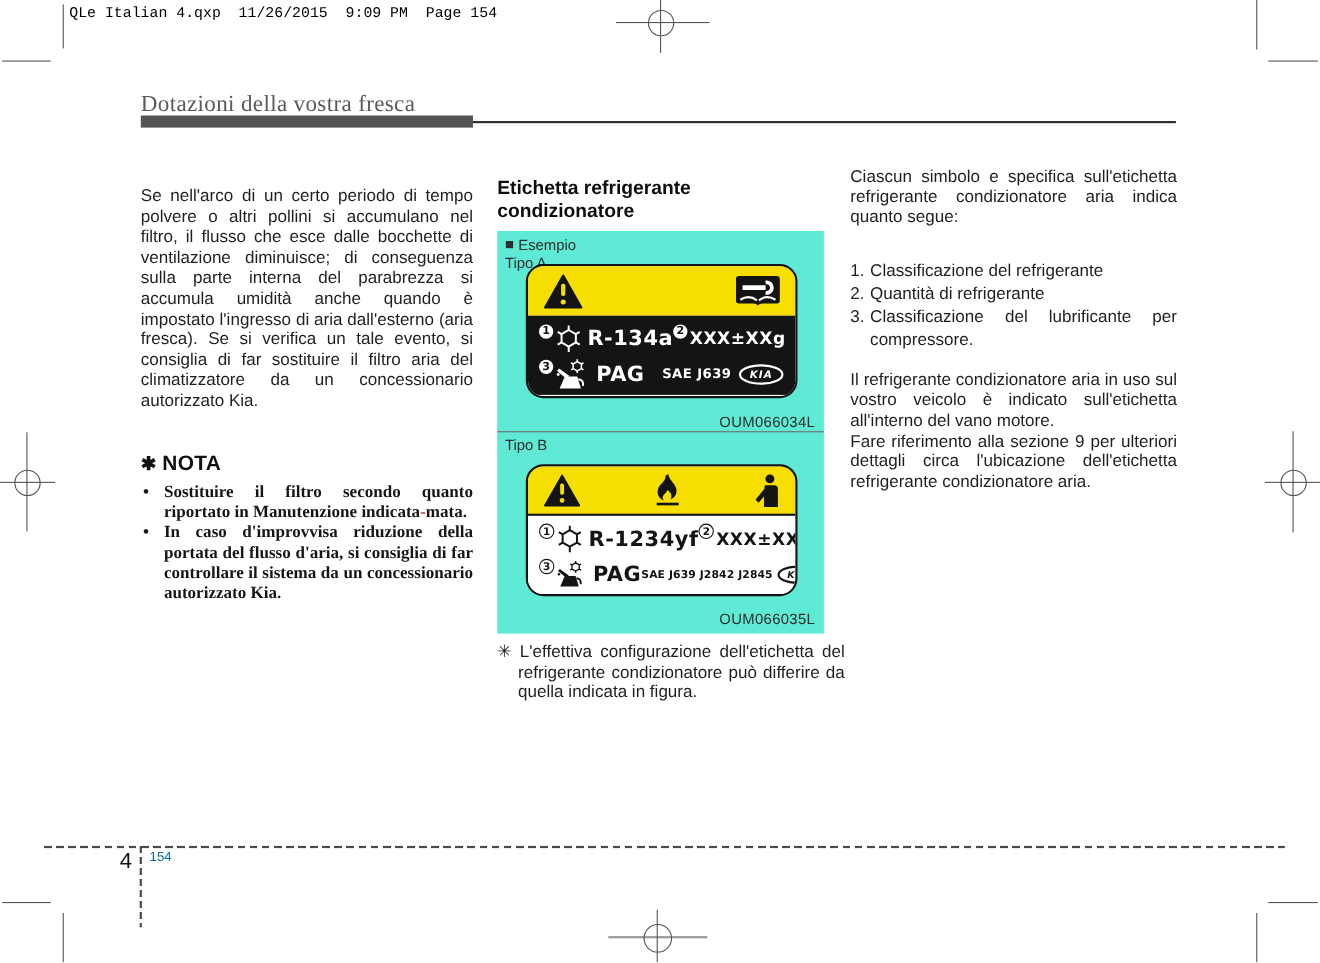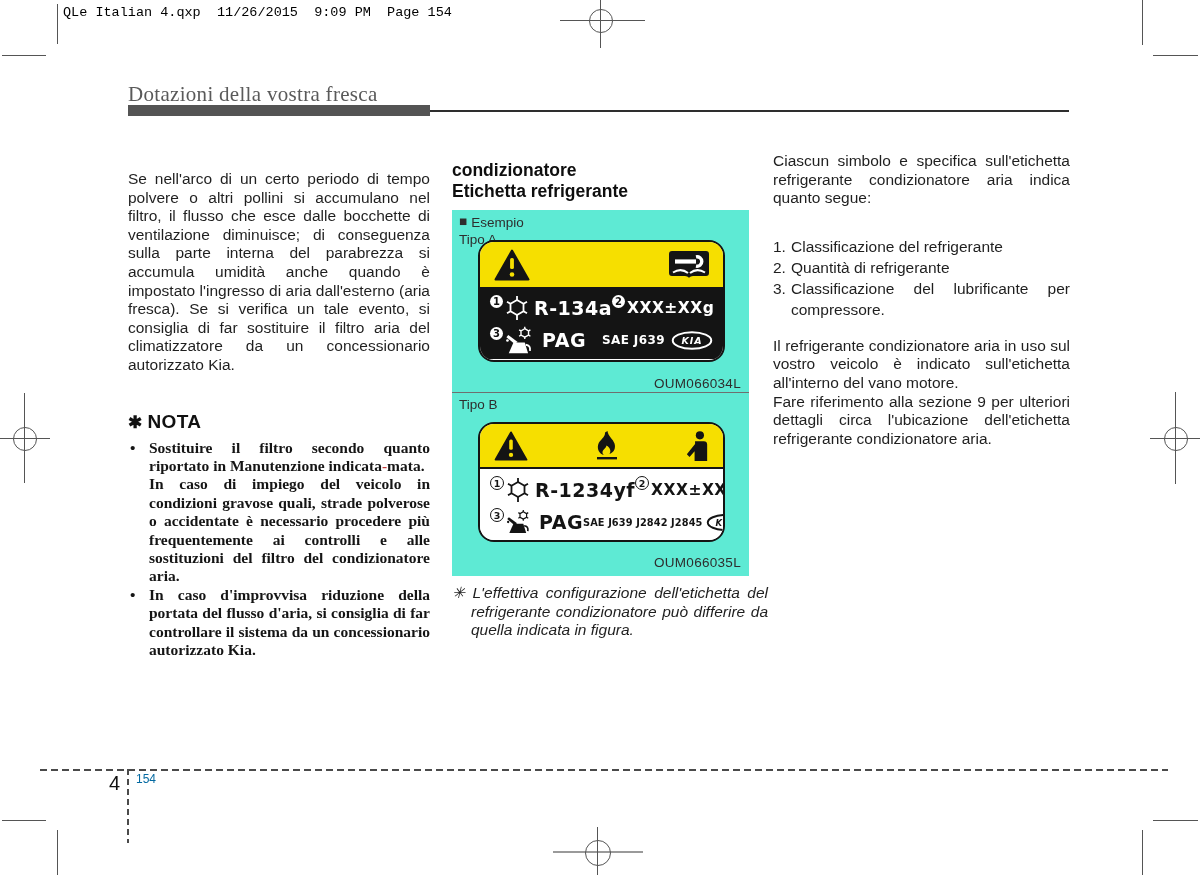--- a/index.html
+++ b/index.html
@@ -65,21 +65,21 @@
   .light .cnum{width:12px;height:12px;border:1.4px solid #141414;color:#141414;font-size:9.5px;}
   .refname{font-family:"DejaVu Sans",sans-serif;font-weight:bold;font-size:19px;letter-spacing:.5px;margin-left:5px;}
   .qty{font-family:"DejaVu Sans",sans-serif;font-weight:bold;font-size:15.5px;letter-spacing:.5px;}
   .std{font-family:"DejaVu Sans",sans-serif;font-weight:bold;letter-spacing:.4px;margin-right:6px;}
   #label-a .std{font-size:12px;}
   #label-b .std{font-size:9.8px;letter-spacing:.1px;margin-right:4px;}
   .icon{display:inline-flex;flex:none;}
 
   
   .mid-footnote{position:absolute;left:452px;top:584px;width:297px;font-size:15.5px;line-height:18.6px;
-                color:#1f1f1f;text-align:justify;padding-left:19px;text-indent:-19px;font-style:italic;}
+                color:#1f1f1f;text-align:justify;padding-left:19px;text-indent:-19px;}
 
   
   #right-col{left:773px;top:152px;width:297px;}
   .num-list{margin-top:28px;}
   .num-item{position:relative;padding-left:18px;text-indent:-18px;font-size:15.5px;line-height:21px;
             color:#1f1f1f;text-align:justify;}
   .num-item .inum{display:inline-block;width:18px;text-indent:0;}
   .rc-para{margin-top:0;}
   .rc-gap{margin-top:17px;}
 
@@ -134,32 +134,31 @@
 
   <div id="left-col" class="col">
     <div class="body-text justify">Se nell'arco di un certo periodo di tempo polvere o altri pollini si accumulano nel filtro, il flusso che esce dalle bocchette di ventilazione diminuisce; di conseguenza sulla parte interna del parabrezza si accumula umidità anche quando è impostato l'ingresso di aria dall'esterno (aria fresca). Se si verifica un tale evento, si consiglia di far sostituire il filtro aria del climatizzatore da un concessionario autorizzato Kia.</div>
     <div class="nota-head">
       <span class="nota-sym">✱</span><span>NOTA</span>
     </div>
     <div class="nota-list">
       <div class="bullet">
         <span class="bmark">•</span>
         <span>Sostituire il filtro secondo quanto riportato in Manutenzione indicata</span><span class="red-hyphen">-</span><span>mata.</span>
-        <div>In caso di impiego del veicolo in condizioni gravose quali, strade polverose o accidentate è necessario procedere più frequentemente ai controlli e alle sostituzioni del filtro del condizionatore aria.</div>
       </div>
       <div class="bullet">
         <span class="bmark">•</span>
         <span>In caso d'improvvisa riduzione della portata del flusso d'aria, si consiglia di far controllare il sistema da un concessionario autorizzato Kia.</span>
       </div>
     </div>
   </div>
 
   <div id="mid-col" style="position:absolute;">
+    <div class="mid-heading">Etichetta refrigerante</div>
     <div class="mid-heading">condizionatore</div>
-    <div class="mid-heading">Etichetta refrigerante</div>
   </div>
 
   <div class="example-panel">
     <div class="panel-caption" style="left:7px;top:5px;">
       <span class="sq">■</span><span>Esempio</span>
     </div>
     <div class="panel-caption" style="left:7px;top:22px;">Tipo A</div>
 
     <div id="label-a" class="rlabel">
       <div class="label-top">

